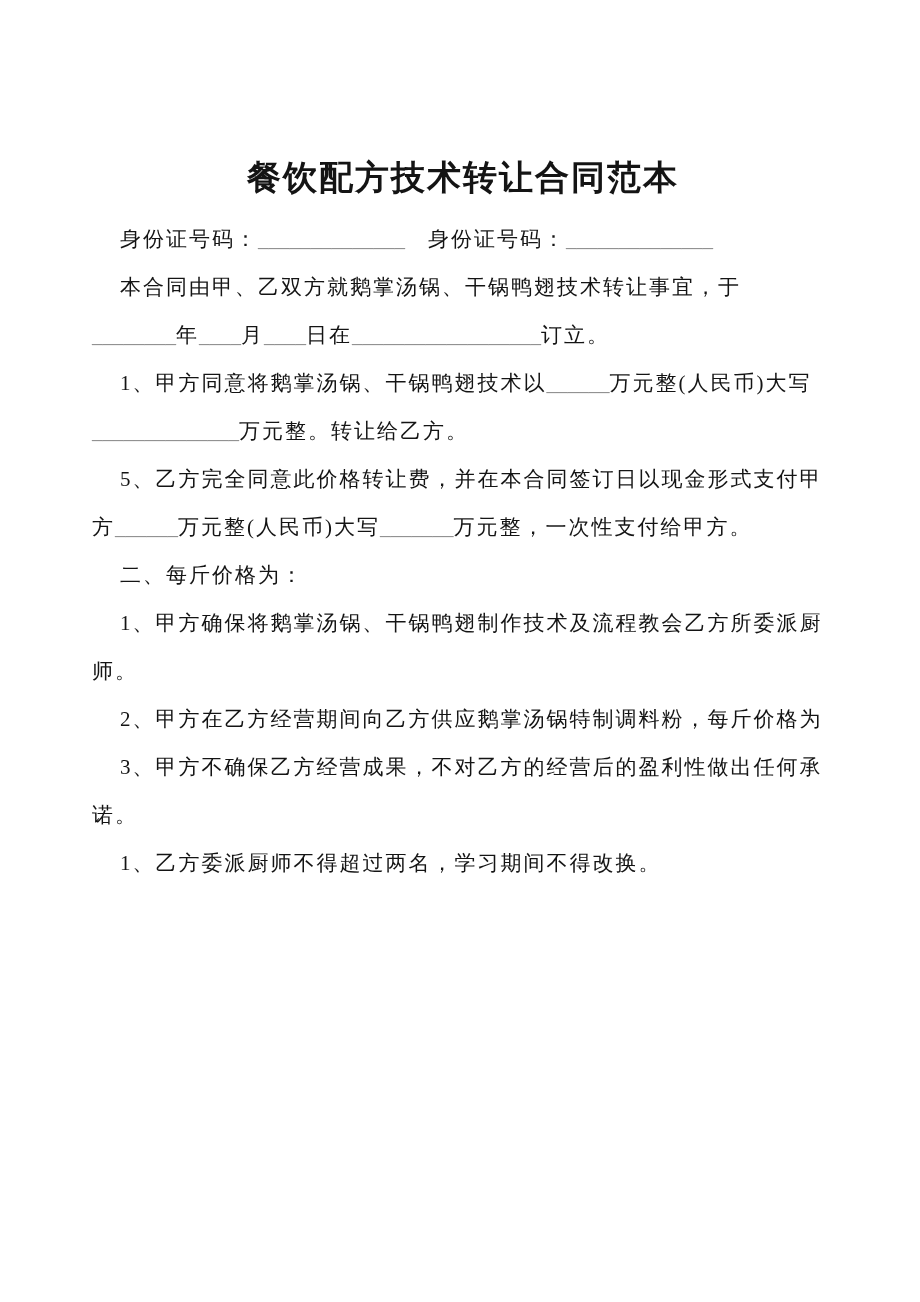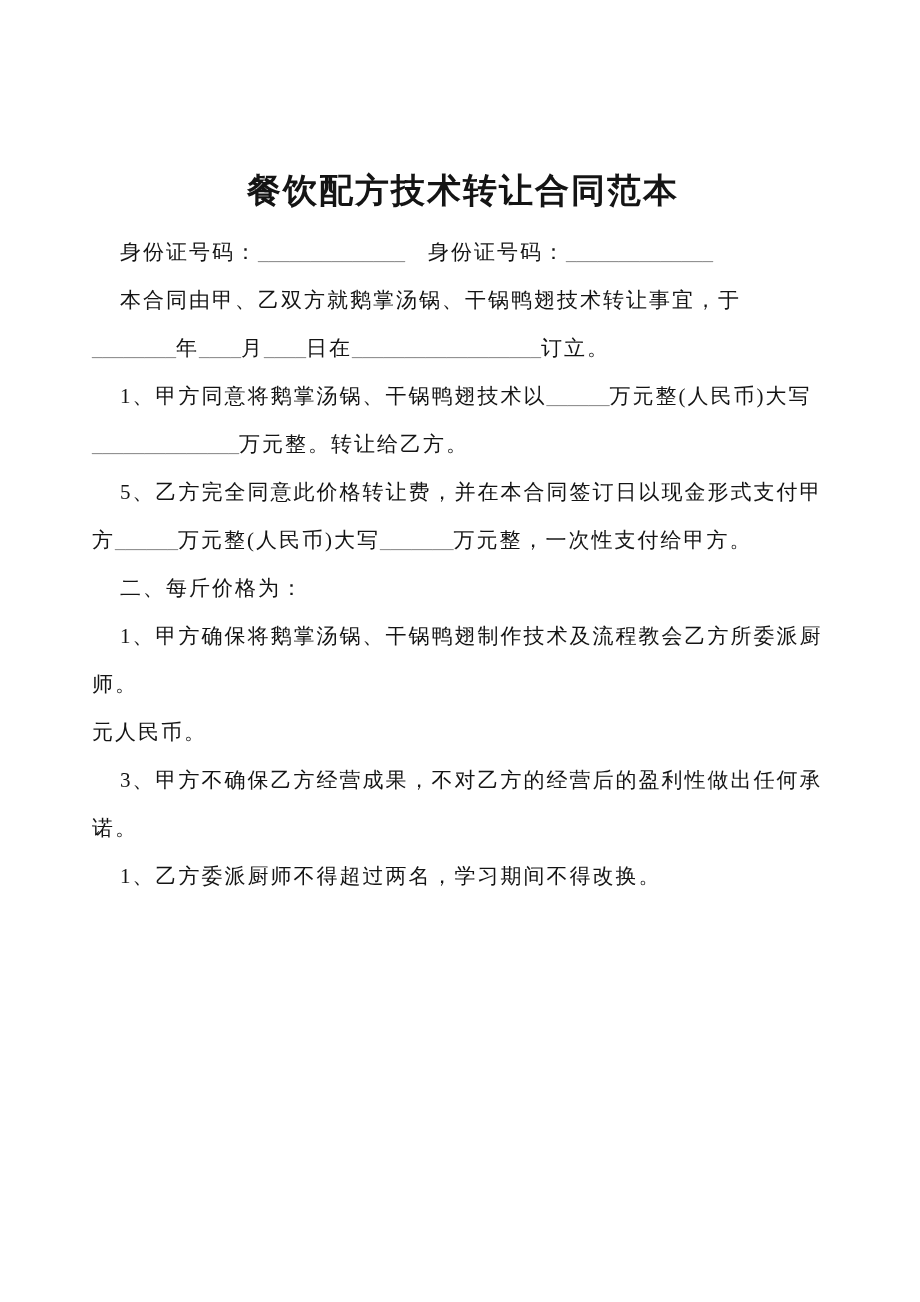--- a/index.html
+++ b/index.html
@@ -12,21 +12,21 @@
     width: 920px;
     height: 1302px;
     background: var(--page-bg, #ffffff);
     overflow: hidden;
     font-family: "Liberation Serif", "DejaVu Serif", serif;
     color: var(--text-color, #141414);
   }
   .doc {
     position: absolute;
     left: 92px;
-    top: 168px;
+    top: 155px;
     width: 742px;
   }
   .title {
     margin: 0;
     font-size: 34px;
     font-weight: 700;
     line-height: 46px;
     text-align: center;
     letter-spacing: 2px;
     white-space: nowrap;
@@ -59,19 +59,19 @@
         <div class="line indent">身份证号码：<span class="blank">______________</span>　身份证号码：<span class="blank">______________</span></div>
         <div class="line indent">本合同由甲、乙双方就鹅掌汤锅、干锅鸭翅技术转让事宜，于</div>
         <div class="line"><span class="blank">________</span>年<span class="blank">____</span>月<span class="blank">____</span>日在<span class="blank">__________________</span>订立。</div>
         <div class="line indent">1、甲方同意将鹅掌汤锅、干锅鸭翅技术以<span class="blank">______</span>万元整(人民币)大写</div>
         <div class="line"><span class="blank">______________</span>万元整。转让给乙方。</div>
         <div class="line indent">5、乙方完全同意此价格转让费，并在本合同签订日以现金形式支付甲</div>
         <div class="line">方<span class="blank">______</span>万元整(人民币)大写<span class="blank">_______</span>万元整，一次性支付给甲方。</div>
         <div class="line indent">二、每斤价格为：</div>
         <div class="line indent">1、甲方确保将鹅掌汤锅、干锅鸭翅制作技术及流程教会乙方所委派厨</div>
         <div class="line">师。</div>
-        <div class="line">元人民币。</div>
+        <div class="line indent">2、甲方在乙方经营期间向乙方供应鹅掌汤锅特制调料粉，每斤价格为</div>
         <div class="line indent">3、甲方不确保乙方经营成果，不对乙方的经营后的盈利性做出任何承</div>
         <div class="line">诺。</div>
         <div class="line indent">1、乙方委派厨师不得超过两名，学习期间不得改换。</div>
       </div>
   </div>
 </div>
 
 </body></html>

